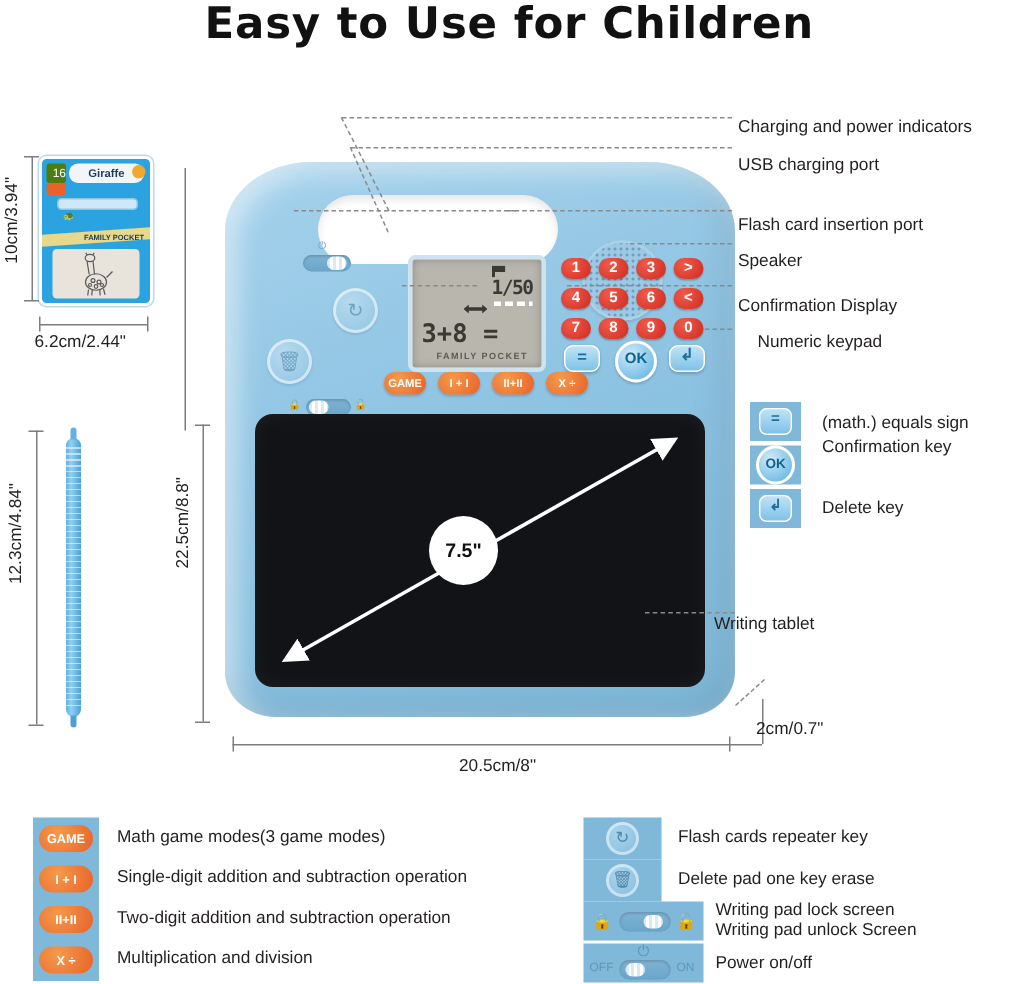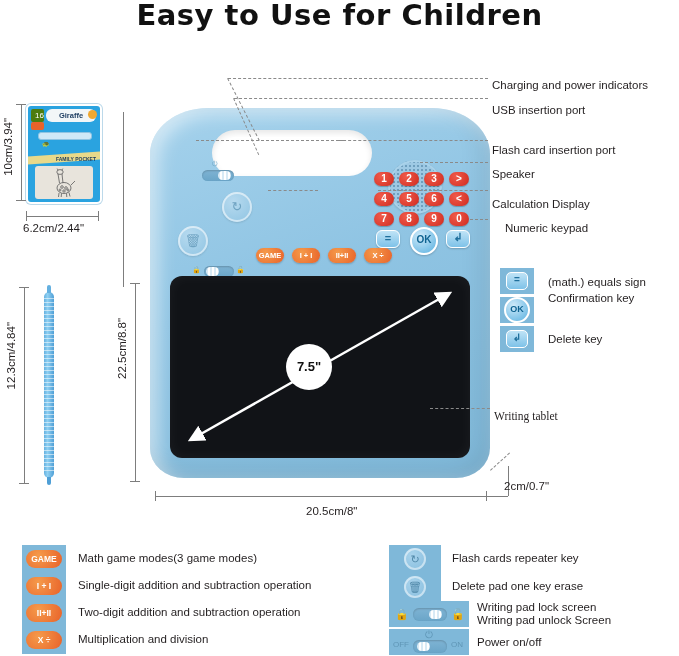--- a/index.html
+++ b/index.html
@@ -253,20 +253,28 @@
 <div class="abs solid-h" style="left:19px;top:287px;width:10px;"></div>
 <div class="abs solid-h" style="left:19px;top:483px;width:10px;"></div>
 <div class="abs dim vtext" style="left:5px;top:322px;">12.3cm/4.84"</div>
 
 <div class="abs" id="device">
   <div class="body-shape"></div>
   <div class="handle"></div>
   <div class="handle-inner"></div>
   <div class="speaker"></div>
 
+  <div class="lcd">
+    <div class="flag"></div>
+    <div class="frac">1/50</div>
+    <div class="bar"></div>
+    <div class="arrow"></div>
+    <div class="eq">3+8 =</div>
+    <div class="fam">FAMILY POCKET</div>
+  </div>
 
   <div class="keys">
     <div class="key" style="left:0px;top:0px;">1</div>
     <div class="key" style="left:25px;top:0px;">2</div>
     <div class="key" style="left:50px;top:0px;">3</div>
     <div class="key" style="left:75px;top:0px;">&gt;</div>
 
     <div class="key" style="left:0px;top:20px;">4</div>
     <div class="key" style="left:25px;top:20px;">5</div>
     <div class="key" style="left:50px;top:20px;">6</div>
@@ -336,28 +344,28 @@
 <div class="abs dash-h" style="left:234px;top:98px;width:254px;"></div>
 <div class="abs dash-d" style="left:234px;top:98px;width:62px;transform:rotate(66deg);"></div>
 <div class="abs dash-h" style="left:338px;top:140px;width:150px;"></div>
 <div class="abs dash-d" style="left:196px;top:140px;width:148px;transform:rotate(0deg);"></div>
 <div class="abs dash-h" style="left:420px;top:162px;width:68px;"></div>
 <div class="abs dash-h" style="left:378px;top:190px;width:110px;"></div>
 <div class="abs dash-h" style="left:268px;top:190px;width:50px;"></div>
 <div class="abs dash-h" style="left:470px;top:219px;width:18px;"></div>
 
 <div class="abs callout" style="left:492px;top:79px;">Charging and power indicators</div>
-<div class="abs callout" style="left:492px;top:104px;">USB insertion port</div>
+<div class="abs callout" style="left:492px;top:104px;">USB charging port</div>
 <div class="abs callout" style="left:492px;top:144px;">Flash card insertion port</div>
 <div class="abs callout" style="left:492px;top:168px;">Speaker</div>
-<div class="abs callout" style="left:492px;top:198px;">Calculation Display</div>
+<div class="abs callout" style="left:492px;top:198px;">Confirmation Display</div>
 <div class="abs callout" style="left:492px;top:222px;padding-left:13px;">Numeric keypad</div>
 
 <div class="abs dash-h" style="left:430px;top:408px;width:60px;"></div>
-<div class="abs callout" style="left:494px;top:410px;font-family:Liberation Serif, serif;">Writing tablet</div>
+<div class="abs callout" style="left:476px;top:410px;">Writing tablet</div>
 
 <div class="ktile abs" style="left:500px;top:268px;">
   <div class="bk">=</div>
 </div>
 <div class="abs ktxt" style="left:548px;top:276px;">(math.) equals sign</div>
 
 <div class="ktile abs" style="left:500px;top:297px;">
   <div class="ok">OK</div>
 </div>
 <div class="abs ktxt" style="left:548px;top:292px;">Confirmation key</div>

